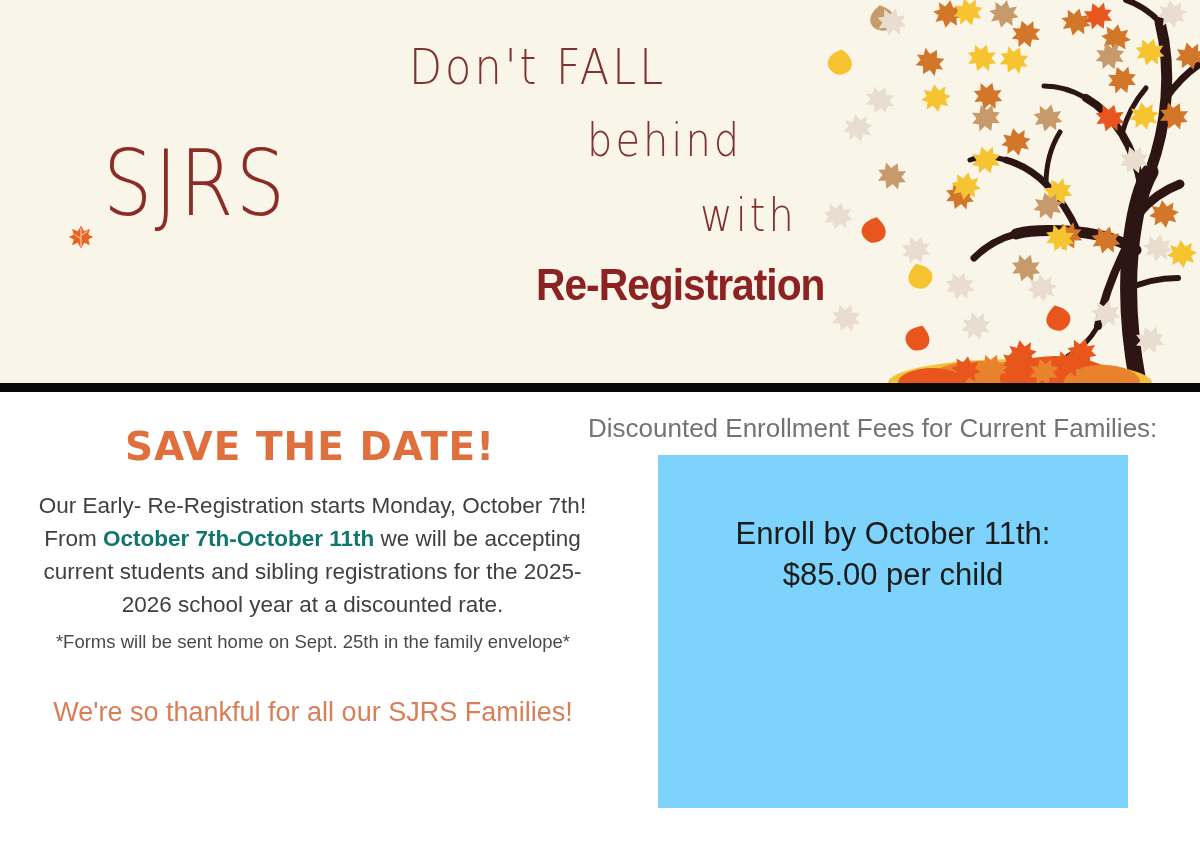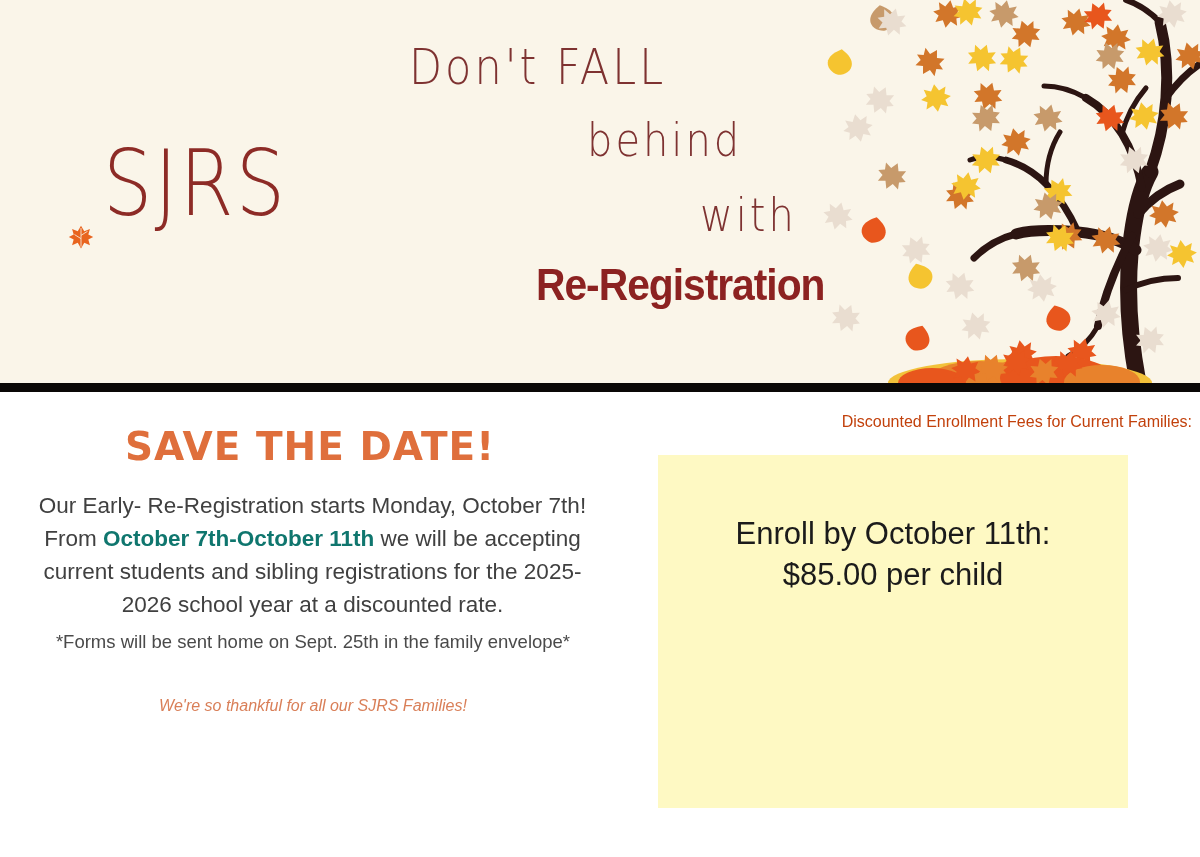--- a/index.html
+++ b/index.html
@@ -85,36 +85,35 @@
     text-align:center;
     font-family:"Liberation Sans", sans-serif;
     font-size:18.5px;
     color:#4a4a4a;
     margin-top:12px;
   }
   .thanks{
     position:absolute;left:18px;top:697px;width:590px;
     text-align:center;
     font-family:"Liberation Sans", sans-serif;
-    font-size:16px;
+    font-size:27px;
     color:#d97f58;
-    font-style:italic;
   }
 
   .fees-heading{
     position:absolute;left:588px;top:413px;width:604px;
-    text-align:right;
-    font-family:"Liberation Sans", sans-serif;
-    font-size:16px;
-    color:#c2410c;
+    text-align:left;
+    font-family:"Liberation Sans", sans-serif;
+    font-size:26px;
+    color:#737373;
     white-space:nowrap;
   }
   .fees-box{
     position:absolute;left:658px;top:455px;width:470px;height:353px;
-    background:#fef9c3;
+    background:#7dd3fc;
   }
   .fees-line{
     position:absolute;width:470px;text-align:center;
     font-family:"Liberation Sans", sans-serif;
     font-size:31px;line-height:41px;
     color:#1b1b1b;
   }
   .fees-a{top:58px;}
   .fees-b{top:203px;}
 </style>

